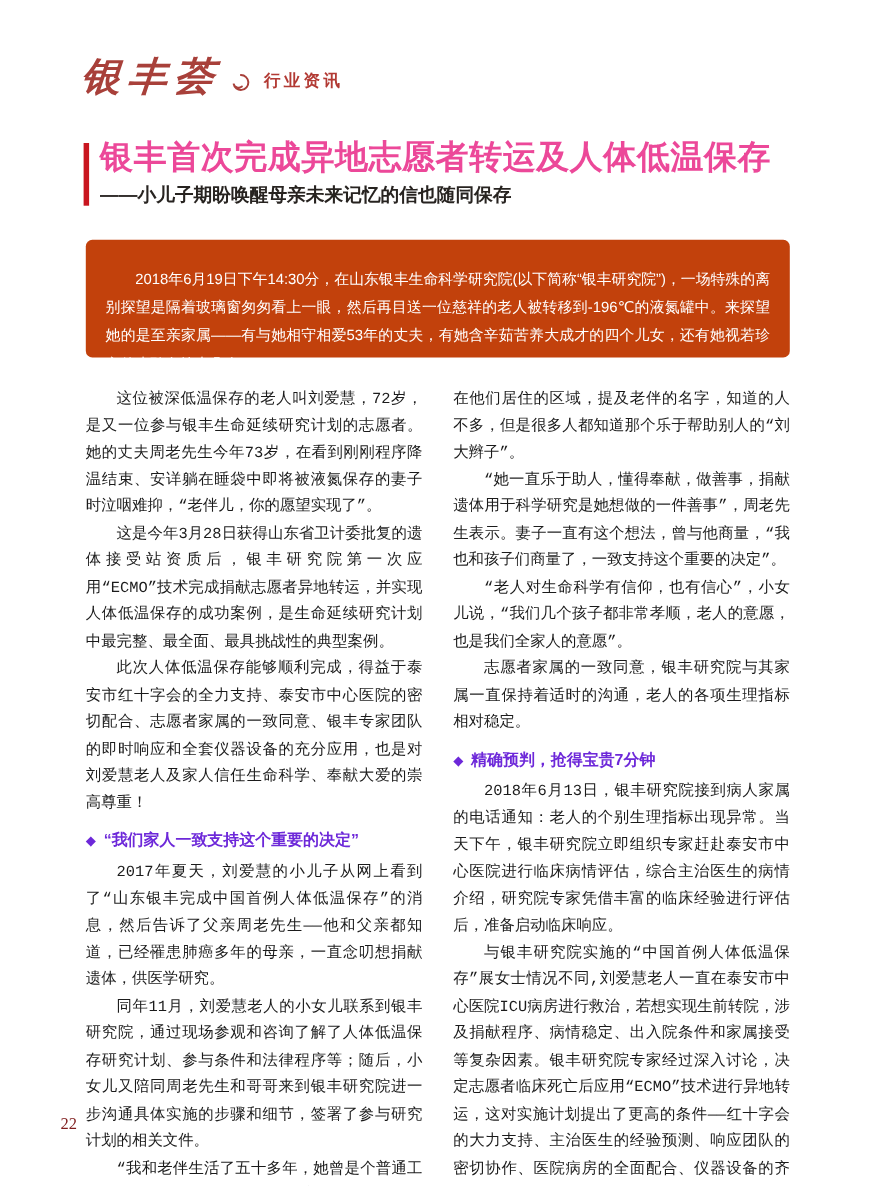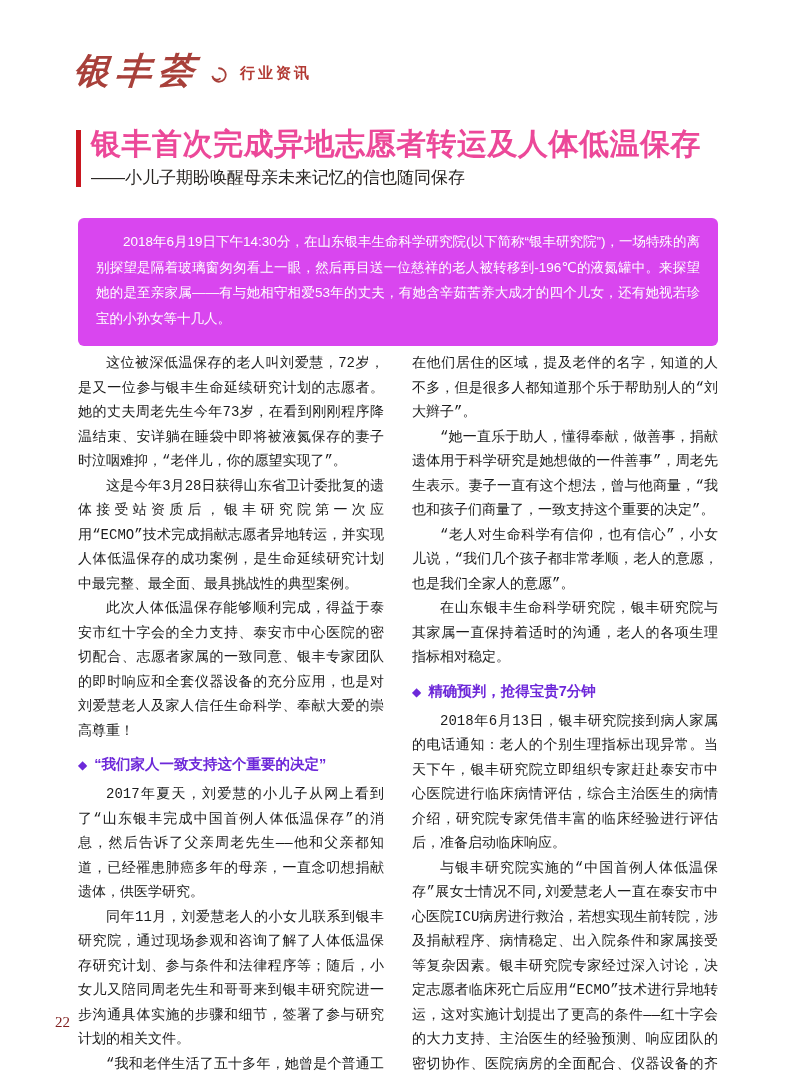--- a/index.html
+++ b/index.html
@@ -31,29 +31,29 @@
   
   .headline { position: absolute; left: 76px; top: 126px; width: 644px; }
   .accent-bar { position: absolute; left: 0; top: 4px; bottom: 2px; width: 5px; background: #c9161f; }
   .title {
     margin: 0 0 0 15px;
     font-size: 30px; line-height: 36px; font-weight: bold;
     color: #ec4899; letter-spacing: 0.5px; white-space: nowrap;
   }
   .subtitle {
     margin: 5px 0 0 15px;
-    font-size: 17px; line-height: 22px; font-weight: normal;
+    font-size: 17px; line-height: 22px; font-weight: bold;
     color: #272320;
   }
   
   .lead-box {
     position: absolute; left: 78px; top: 218px;
-    width: 640px; height: 128px;
-    background: #d946ef; border-radius: 6px;
-    padding: 11px 18px;
+    width: 640px; height: 107px;
+    background: #c2410c; border-radius: 6px;
+    padding: 23px 18px;
   }
   .lead-box p {
     margin: 0; color: #ffffff;
     font-size: 13.5px; line-height: 25.5px;
     text-align: justify; text-indent: 2em;
   }
   
   .columns {
     position: absolute; left: 78px; top: 351px;
     width: 640px; display: flex; gap: 28px;
@@ -108,21 +108,21 @@
         <p class="para indent">此次人体低温保存能够顺利完成，得益于泰安市红十字会的全力支持、泰安市中心医院的密切配合、志愿者家属的一致同意、银丰专家团队的即时响应和全套仪器设备的充分应用，也是对刘爱慧老人及家人信任生命科学、奉献大爱的崇高尊重！</p>
         <div class="sec-head"><span class="diamond">◆</span><span>“我们家人一致支持这个重要的决定”</span></div>
         <p class="para indent">2017年夏天，刘爱慧的小儿子从网上看到了“山东银丰完成中国首例人体低温保存”的消息，然后告诉了父亲周老先生——他和父亲都知道，已经罹患肺癌多年的母亲，一直念叨想捐献遗体，供医学研究。</p>
         <p class="para indent">同年11月，刘爱慧老人的小女儿联系到银丰研究院，通过现场参观和咨询了解了人体低温保存研究计划、参与条件和法律程序等；随后，小女儿又陪同周老先生和哥哥来到银丰研究院进一步沟通具体实施的步骤和细节，签署了参与研究计划的相关文件。</p>
         <p class="para indent">“我和老伴生活了五十多年，她曾是个普通工人，一辈子不讲吃不讲穿，朴实善良”，周老先生说，</p>
       </div>
     <div class="col" id="col-right">
         <p class="para">在他们居住的区域，提及老伴的名字，知道的人不多，但是很多人都知道那个乐于帮助别人的“刘大辫子”。</p>
         <p class="para indent">“她一直乐于助人，懂得奉献，做善事，捐献遗体用于科学研究是她想做的一件善事”，周老先生表示。妻子一直有这个想法，曾与他商量，“我也和孩子们商量了，一致支持这个重要的决定”。</p>
         <p class="para indent">“老人对生命科学有信仰，也有信心”，小女儿说，“我们几个孩子都非常孝顺，老人的意愿，也是我们全家人的意愿”。</p>
-        <p class="para indent">在山东银丰生命科学研究院，银丰研究院与其家属一直保持着适时的沟通，老人的各项生理指标相对稳定。</p>
+        <p class="para indent">志愿者家属的一致同意，银丰研究院与其家属一直保持着适时的沟通，老人的各项生理指标相对稳定。</p>
         <div class="sec-head"><span class="diamond">◆</span><span>精确预判，抢得宝贵7分钟</span></div>
         <p class="para indent">2018年6月13日，银丰研究院接到病人家属的电话通知：老人的个别生理指标出现异常。当天下午，银丰研究院立即组织专家赶赴泰安市中心医院进行临床病情评估，综合主治医生的病情介绍，研究院专家凭借丰富的临床经验进行评估后，准备启动临床响应。</p>
         <p class="para indent">与银丰研究院实施的“中国首例人体低温保存”展女士情况不同,刘爱慧老人一直在泰安市中心医院ICU病房进行救治，若想实现生前转院，涉及捐献程序、病情稳定、出入院条件和家属接受等复杂因素。银丰研究院专家经过深入讨论，决定志愿者临床死亡后应用“ECMO”技术进行异地转运，这对实施计划提出了更高的条件——红十字会的大力支持、主治医生的经验预测、响应团队的密切协作、医院病房的全面配合、仪器设备的齐全准备、转运时间的有效控制和其它意外</p>
       </div>
   </section>
 
   <footer>
     <span class="pagenum">22</span>
   </footer>
 

